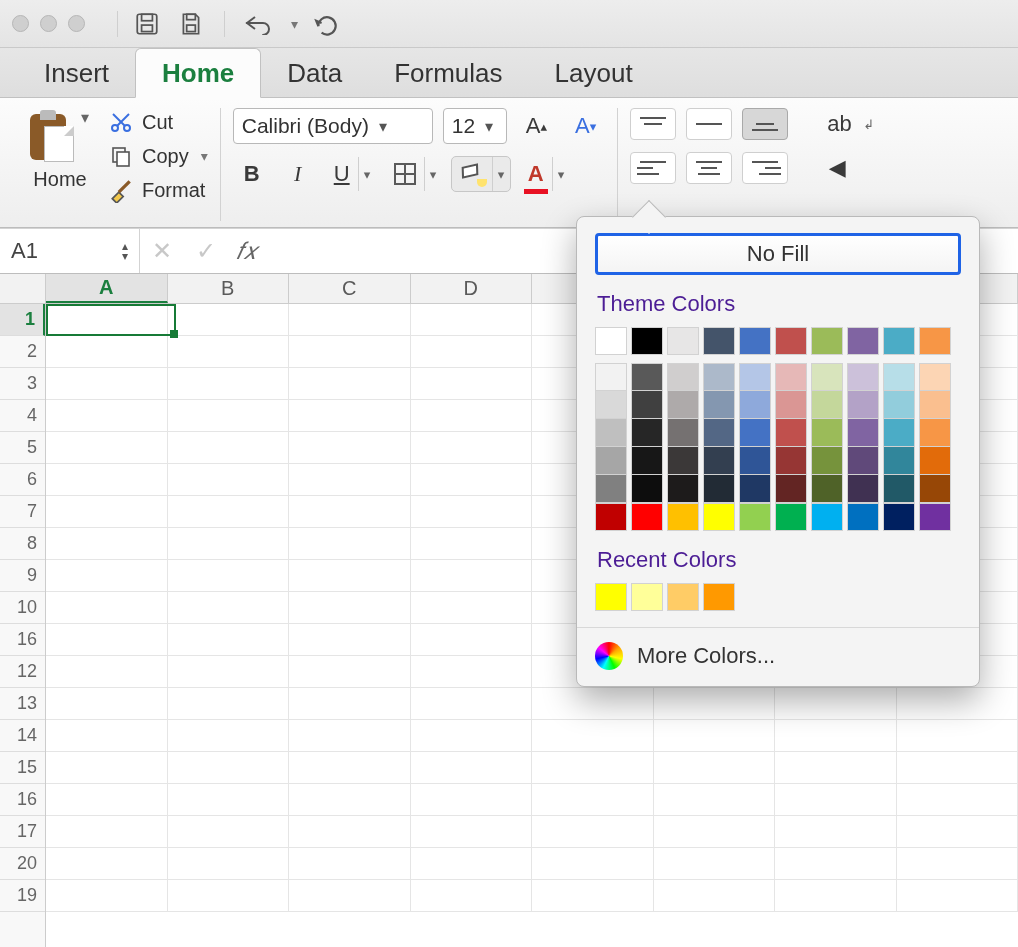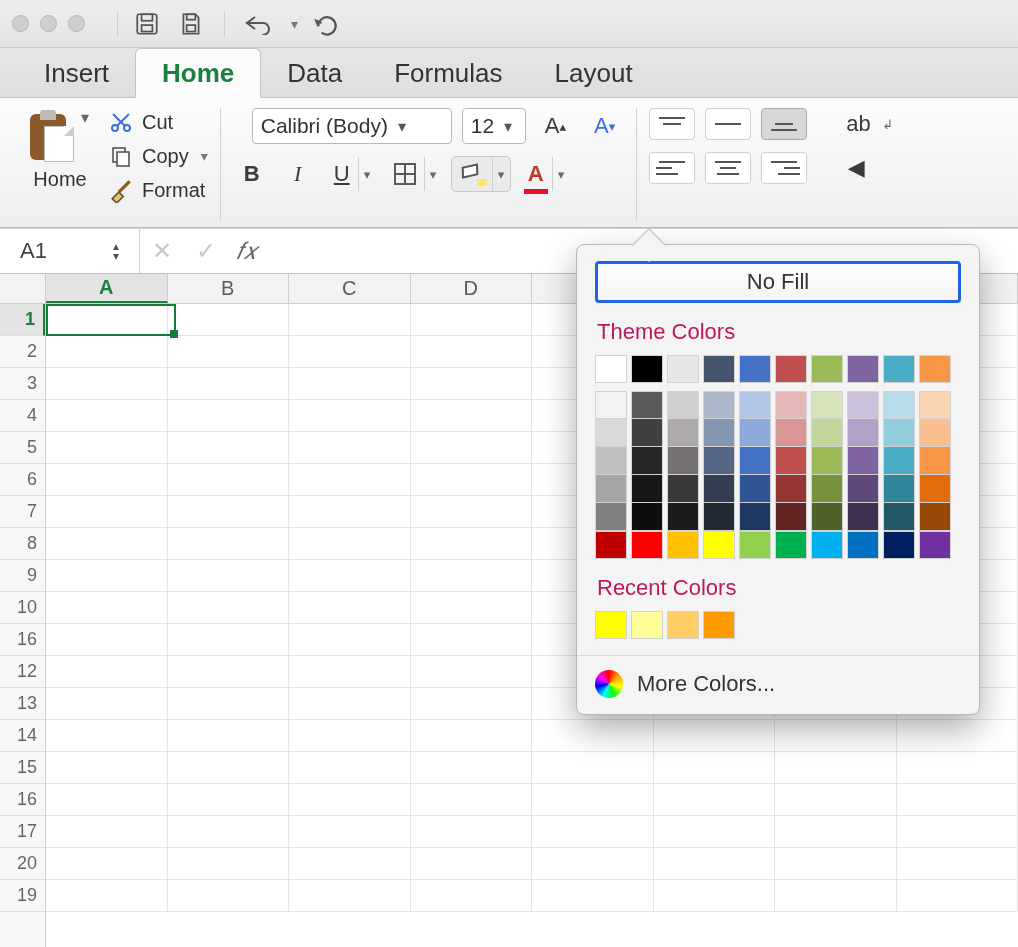--- a/index.html
+++ b/index.html
@@ -32,21 +32,21 @@
   .clipboard-page::after{content:"";position:absolute;right:-1px;top:-1px;width:10px;height:10px;background:linear-gradient(135deg,#fff 48%,#ccc 52%);}
   .paste-drop { width: 18px; display:flex; align-items:center; justify-content:center; color:#666;}
   .paste-head{display:flex; gap:2px; align-items:flex-start;}
   .paste-label { font-size: 20px; color:#333; }
 
   .cutrow { display:flex; align-items:center; gap:8px; font-size:20px; color:#333; padding:1px 0;}
   .cutrow .ic { width:26px; height:26px; display:flex; align-items:center; justify-content:center; }
   .mini-drop { color:#777; margin-left:4px; font-size:14px;}
 
   
-  .fontrow { display:flex; align-items:center; gap:10px;margin-left:19px;}
+  .fontrow { display:flex; align-items:center; gap:10px;}
   .select-box { height:36px; background:#fff; border:1px solid #b8b8b8; border-radius:4px; display:flex; align-items:center; padding:0 8px; font-size:21px; color:#333;}
   .select-box .caret { margin-left:10px; color:#555; font-size:16px;}
   .fontname{ width:200px;}
   .fontsize{ width:64px;}
   .btn { height:36px; min-width:38px; border:1px solid transparent; border-radius:5px; background:transparent; display:flex; align-items:center; justify-content:center; font-size:22px; color:#3a3a3a; }
   .btn:hover, .btn.hl { background:#eaeaea; border-color:#c7c7c7;}
   .btn.split{ padding:0; }
   .btn.split .main{ padding:0 8px; display:flex;align-items:center;justify-content:center; height:100%;}
   .btn.split .dd{ width:18px; border-left:1px solid #cfcfcf; display:flex;align-items:center;justify-content:center; height:100%; color:#666; font-size:13px;}
   .fontrow2{ display:flex; align-items:center; gap:8px; margin-top:12px;}
@@ -68,21 +68,21 @@
 
   
   .al-row{display:flex;gap:10px;}
   .al-btn{height:32px;width:46px;border:1px solid #cfcfcf;border-radius:4px;background:#fff;display:flex;flex-direction:column;justify-content:center;align-items:center;gap:4px;}
   .al-btn.sel{background:#d7d7d7;border-color:#a9a9a9;}
   .al-line{height:2px;background:#555;}
   .wrap-ic{font-size:22px;}
 
   
   .formula-bar{ height:46px; background:#fff; border-top:1px solid #d3d3d3; border-bottom:1px solid #bdbdbd; display:flex; align-items:center;}
-  .namebox{ width:140px; border-right:1px solid #d3d3d3; height:100%; display:flex; align-items:center; padding:0 20px; font-size:22px; color:#444;}
+  .namebox{ width:140px; border-right:1px solid #d3d3d3; height:100%; display:flex; align-items:center; padding:0 11px; font-size:22px; color:#444;}
   .namebox .spin{ margin-left:auto; display:flex; flex-direction:column; font-size:12px; color:#555; line-height:10px;}
   .fx-btn{ width:44px; height:100%; display:flex; align-items:center; justify-content:center; color:#c8c8c8; font-size:24px;}
   .fx-label{ font-style:italic; font-family: Georgia, serif; font-size:24px; color:#666; padding:0 8px;}
   .fx-input{ flex:1; height:100%; border:none; outline:none; font-size:20px; padding:0 8px;}
 
   
   .sheet{ position:relative; background:#fff; height: calc(947px - 48px - 50px - 130px - 46px); overflow:hidden;}
   .corner{ position:absolute; left:0; top:0; width:46px; height:30px; background:#f2f2f2; border-right:1px solid #ccc; border-bottom:1px solid #ccc;}
   .col-headers{ position:absolute; left:46px; top:0; right:0; height:30px; background:#f2f2f2; border-bottom:1px solid #ccc; display:flex;}
   .ch{ width:130px; border-right:1px solid #ccc; display:flex; align-items:center; justify-content:center; font-size:20px; color:#5a5a5a;}
@@ -90,24 +90,24 @@
   .row-headers{ position:absolute; left:0; top:30px; width:46px; bottom:0; background:#f8f8f8; border-right:1px solid #ccc;}
   .rh{ height:32px; border-bottom:1px solid #ddd; display:flex; align-items:center; justify-content:flex-end; padding-right:8px; font-size:18px; color:#666;}
   .rh.sel{ background:#e3e3e3; color:#1b7f3f; font-weight:600; border-right:2px solid #1b7f3f;}
   .cells{ position:absolute; left:46px; top:30px; right:0; bottom:0;}
   .cell-row{ height:32px; border-bottom:1px solid #e5e5e5; display:flex;}
   .cell{ width:130px; border-right:1px solid #e5e5e5;}
   .sel-rect{ position:absolute; left:0; top:0; width:130px; height:32px; border:2px solid #167a36; pointer-events:none;}
   .sel-rect .handle{position:absolute;right:-4px;bottom:-4px;width:8px;height:8px;background:#167a36;}
 
   
-  .popover{ position:absolute; left:576px; top:244px; width:404px; background:#f4f4f4; border:1px solid #b9b9b9; border-radius:8px; box-shadow:0 14px 34px rgba(0,0,0,.32); padding:16px 18px 10px;}
+  .popover{ position:absolute; left:576px; top:216px; width:404px; background:#f4f4f4; border:1px solid #b9b9b9; border-radius:8px; box-shadow:0 14px 34px rgba(0,0,0,.32); padding:16px 18px 10px;}
   .pointer{ position:absolute; left:60px; top:-12px; width:24px; height:24px; background:#f4f4f4; border-left:1px solid #b9b9b9; border-top:1px solid #b9b9b9; transform:rotate(45deg);}
   .nofill{ display:block; width:100%; height:42px; background:linear-gradient(#fff,#f4f4f4); border:3px solid #1f63e6; border-radius:4px; font-size:22px; color:#333; }
-  .sect-title{ font-size:22px; color:#be185d; margin:16px 2px 10px; }
+  .sect-title{ font-size:22px; color:#4c1d95; margin:16px 2px 10px; }
   .swatch-row{ display:flex; gap:4px; flex-wrap:nowrap;}
   .swatch{ width:32px; height:28px; border:1px solid #d2d2d2;}
   .swatch.big{ height:28px;}
   .shade-grid{ display:flex; gap:4px; margin-top:8px;}
   .shade-col{ display:flex; flex-direction:column;}
   .shade-col .swatch{ border-top:none;}
   .shade-col .swatch:first-child{ border-top:1px solid #d2d2d2;}
   .sep{ height:1px; background:#d8d8d8; margin:16px -18px 6px;}
   .more-row{ display:flex; align-items:center; gap:14px; padding:8px 0 6px; font-size:22px; color:#333;}
   .colorwheel{ width:28px; height:28px; border-radius:50%; background:conic-gradient(red,orange,yellow,lime,cyan,blue,magenta,red);}

